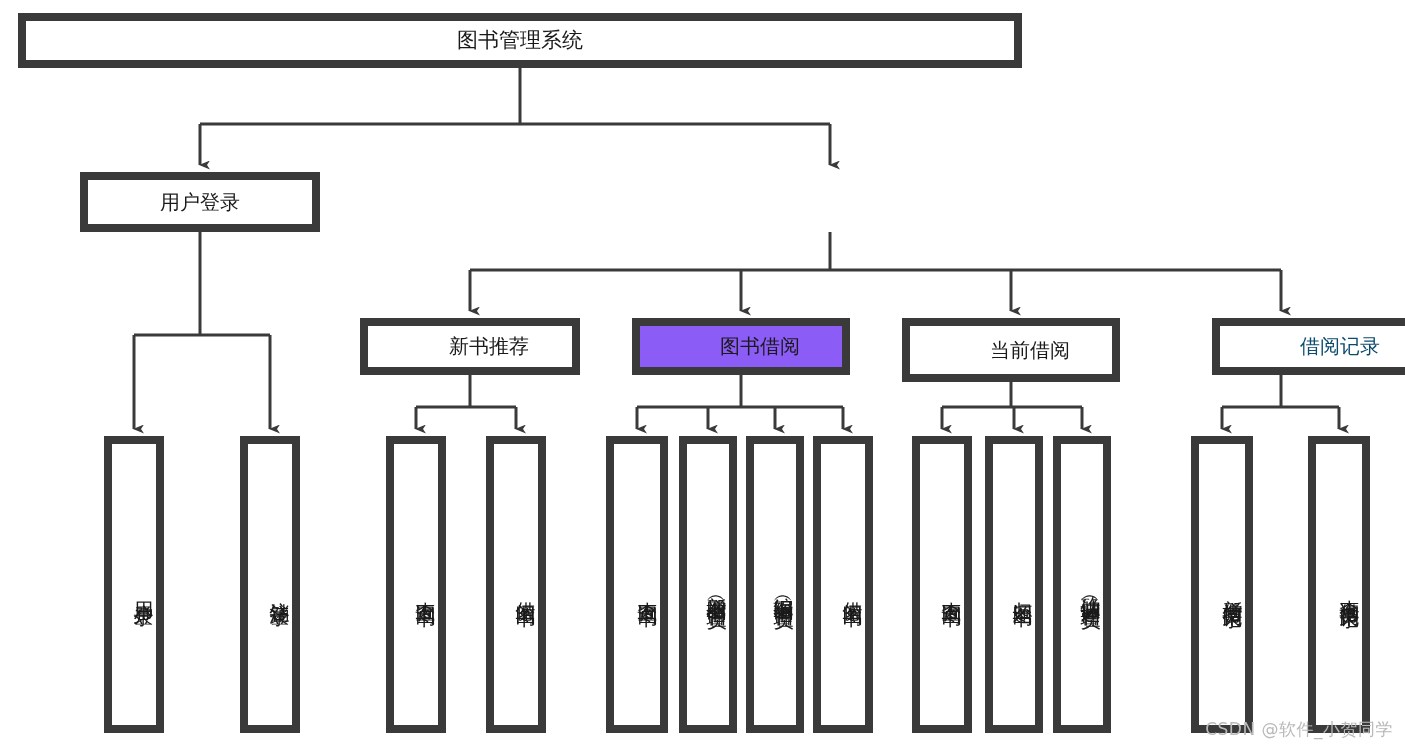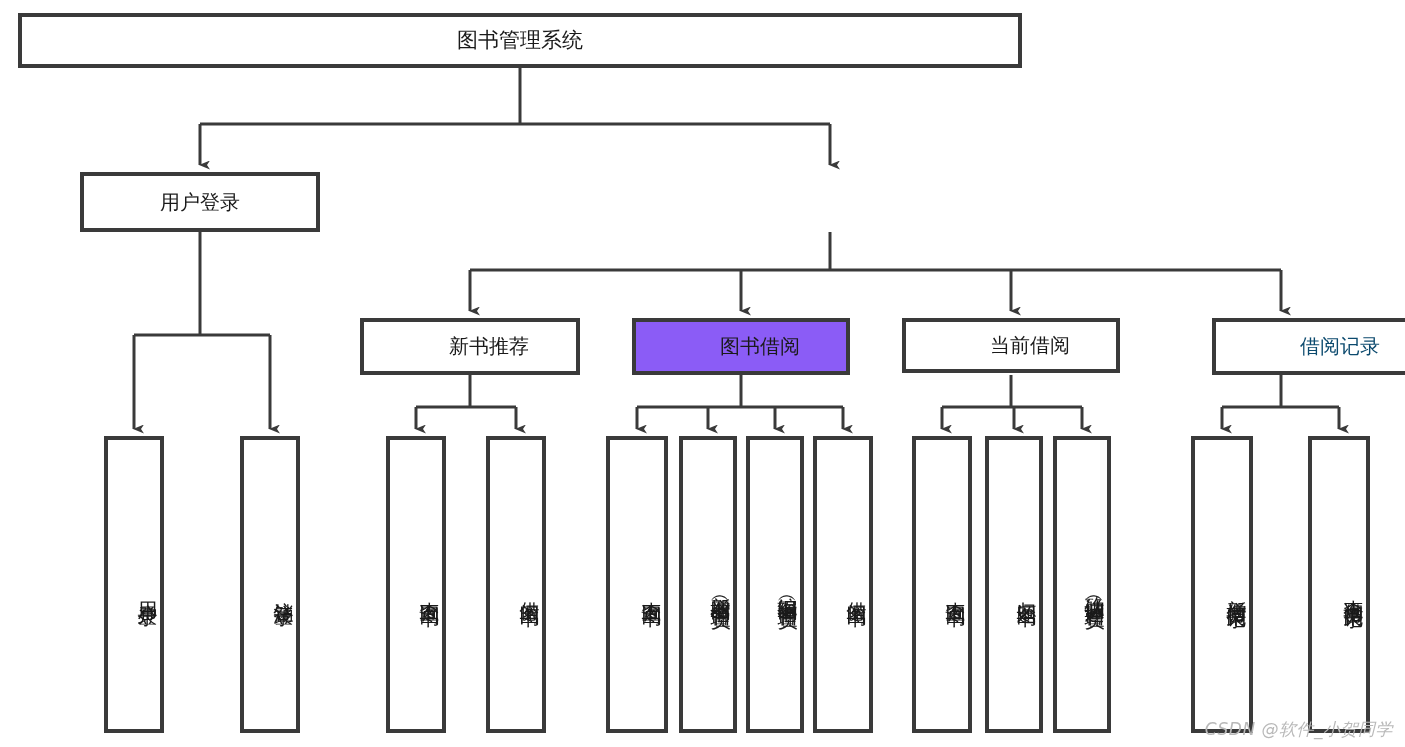--- a/index.html
+++ b/index.html
@@ -24,21 +24,21 @@
     left: 0;
     top: 0;
     width: 1405px;
     height: 747px;
     pointer-events: none;
   }
   .node {
     position: absolute;
     box-sizing: border-box;
     background: #ffffff;
-    border: 4px solid #be185d;
+    border: 8px solid #be185d;
     display: flex;
     align-items: center;
     justify-content: center;
     text-align: center;
     line-height: 1.25;
   }
   .node.level-root {
     font-size: 21px;
   }
   .node.level-1 {
@@ -67,21 +67,20 @@
   }
   #watermark {
     position: absolute;
     right: 12px;
     bottom: 6px;
     font-size: 17px;
     color: #b9b9b9;
     letter-spacing: 0.5px;
     white-space: nowrap;
     user-select: none;
-    font-style: italic;
   }
 </style>
 </head>
 <body>
 
 <div id="diagram-root" style="background: rgb(255, 255, 255);">
 
   <svg id="edge-layer" viewBox="0 0 1405 747" xmlns="http://www.w3.org/2000/svg">
     <defs>
       <marker id="arrowhead" markerWidth="9" markerHeight="11" refX="4.5" refY="10" orient="auto" markerUnits="userSpaceOnUse">
@@ -140,21 +139,21 @@
   <div class="node level-1" style="left: 80px; top: 172px; width: 240px; height: 60px; border-color: rgb(58, 58, 58); background: rgb(255, 255, 255); color: rgb(26, 26, 26);">
     <span class="label">用户登录</span>
   </div>
 
   <div class="node level-2" style="left: 360px; top: 318px; width: 220px; height: 57px; border-color: rgb(58, 58, 58); background: rgb(255, 255, 255); color: rgb(26, 26, 26);">
     <span class="label">新书推荐</span>
   </div>
   <div class="node level-2" style="left: 632px; top: 318px; width: 218px; height: 57px; border-color: rgb(58, 58, 58); background: #8b5cf6; color: rgb(26, 26, 26);">
     <span class="label">图书借阅</span>
   </div>
-  <div class="node level-2" style="left: 902px; top: 318px; width: 218px; height: 55px; border-color: rgb(58, 58, 58); background: rgb(255, 255, 255); color: rgb(26, 26, 26);">
+  <div class="node level-2" style="left: 902px; top: 318px; width: 218px; height: 64px; border-color: rgb(58, 58, 58); background: rgb(255, 255, 255); color: rgb(26, 26, 26);">
     <span class="label">当前借阅</span>
   </div>
   <div class="node level-2" style="left: 1172px; top: 318px; width: 218px; height: 57px; border-color: rgb(58, 58, 58); background: rgb(255, 255, 255); color: #0c4a6e; margin-left: 40px;">
     <span class="label">借阅记录</span>
   </div>
 
   <div class="node leaf" style="left: 104px; top: 436px; width: 60px; height: 297px; border-color: rgb(58, 58, 58); background: rgb(255, 255, 255); color: rgb(26, 26, 26);">
     <span class="label">用户登录</span>
   </div>
   <div class="node leaf" style="left: 240px; top: 436px; width: 60px; height: 297px; border-color: rgb(58, 58, 58); background: rgb(255, 255, 255); color: rgb(26, 26, 26);">

